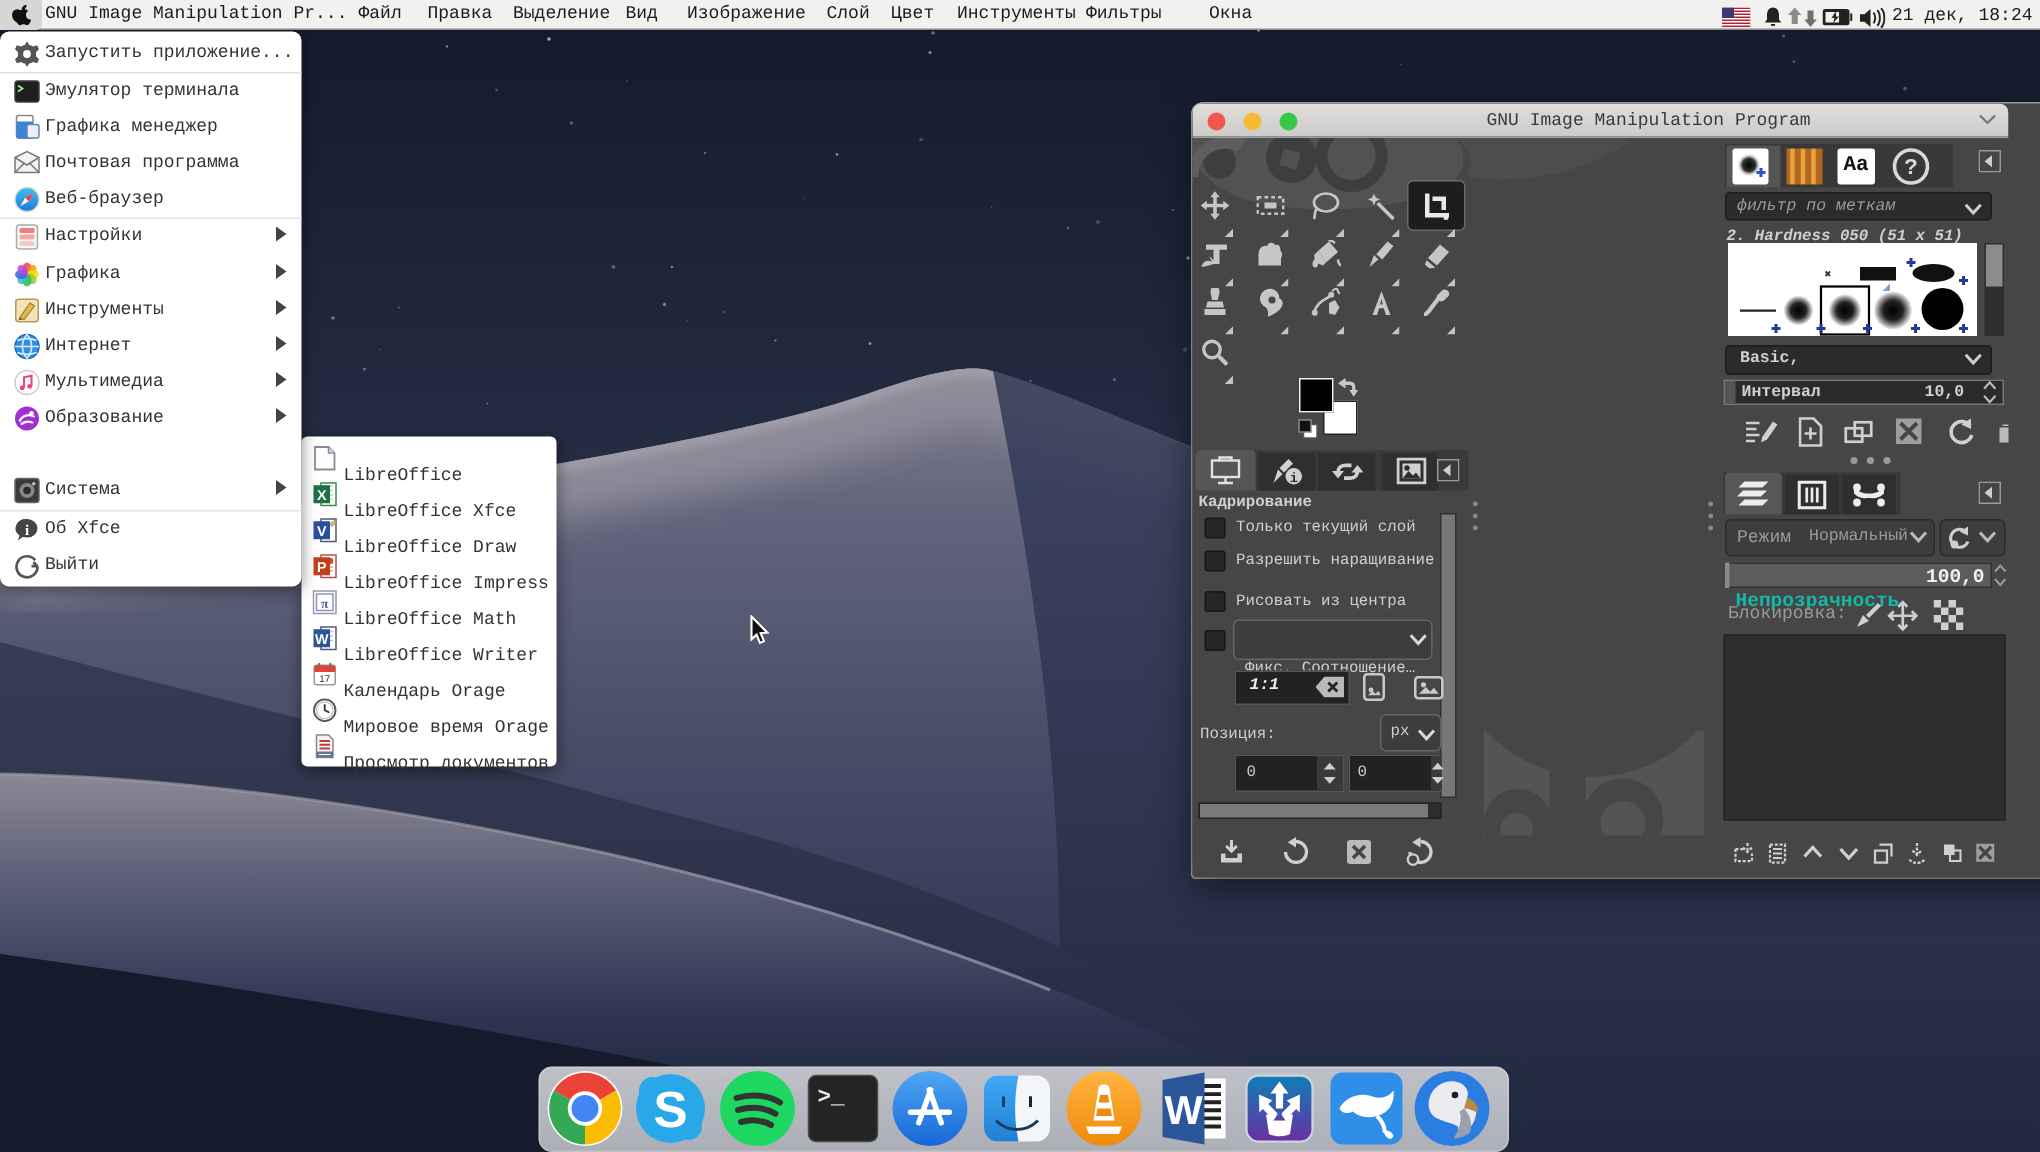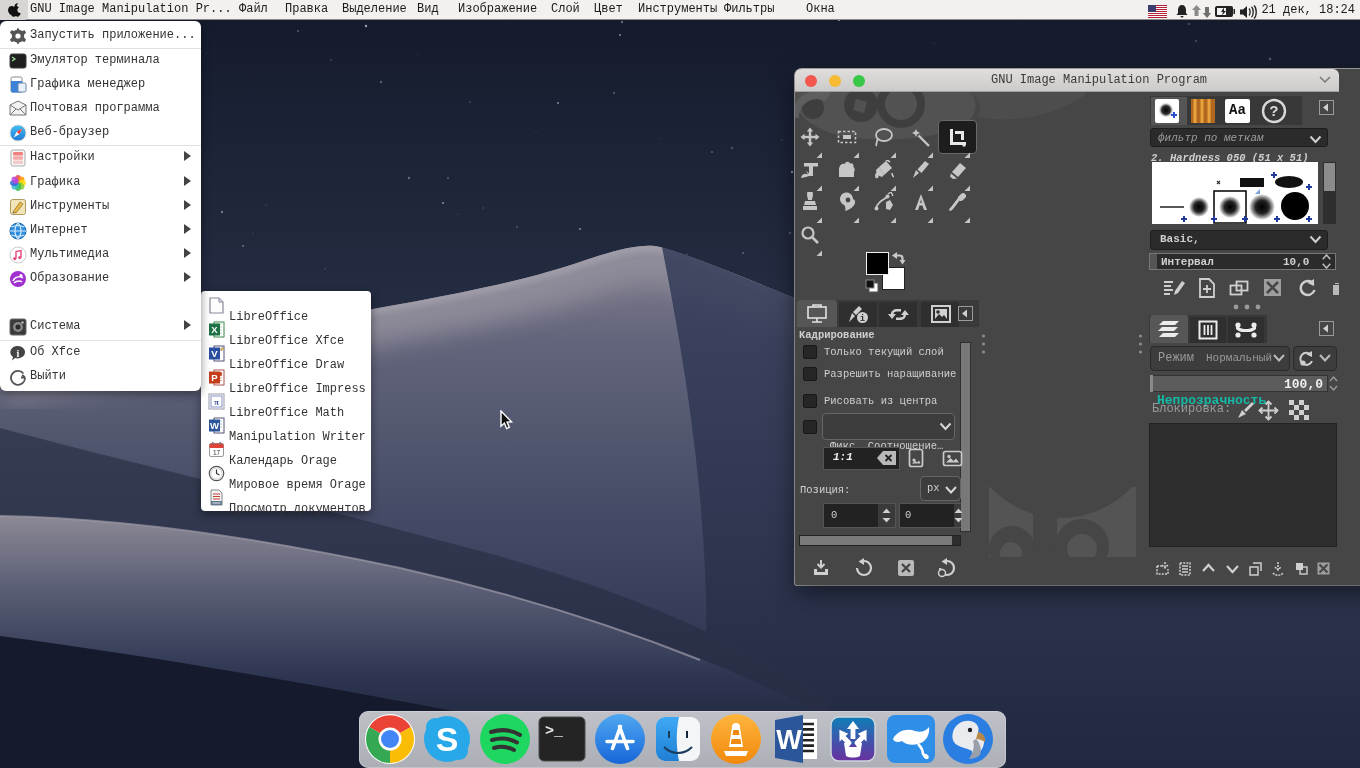--- a/index.html
+++ b/index.html
@@ -427,21 +427,21 @@
         </svg></span>
       <span class="tx">LibreOffice Math</span>
     </div>
   <div class="srow" style="top:123px">
       <span class="ic" id="s-wri"><svg width="17" height="17">
           <rect x="6" y="1" width="10" height="15" fill="#fff" stroke="#557"></rect>
           <path d="M8,4 h6 M8,7 h6 M8,10 h6 M8,13 h4" stroke="#b8c4dc"></path>
           <rect x="1" y="2.5" width="11" height="12" fill="#2a5699"></rect>
           <text x="6.5" y="12" text-anchor="middle" font-size="9.5" font-weight="bold" fill="#fff" font-family="Liberation Sans,sans-serif">W</text>
         </svg></span>
-      <span class="tx">Manipulation Writer</span>
+      <span class="tx">LibreOffice Writer</span>
     </div>
   <div class="srow" style="top:147px">
       <span class="ic" id="s-cal"><svg width="17" height="17">
           <rect x="1.5" y="2.5" width="14" height="13" rx="1.5" fill="#fff" stroke="#999"></rect>
           <path d="M1.5,4 a1.5,1.5 0 0 1 1.5,-1.5 L14,2.5 a1.5,1.5 0 0 1 1.5,1.5 L15.5,7 L1.5,7 Z" fill="#e04438"></path>
           <rect x="4" y="0.8" width="1.6" height="3" rx="0.8" fill="#777"></rect>
           <rect x="11.4" y="0.8" width="1.6" height="3" rx="0.8" fill="#777"></rect>
           <text x="8.5" y="13.6" text-anchor="middle" font-size="6.5" fill="#333" font-family="Liberation Sans,sans-serif">17</text>
         </svg></span>
       <span class="tx">Календарь Orage</span>

